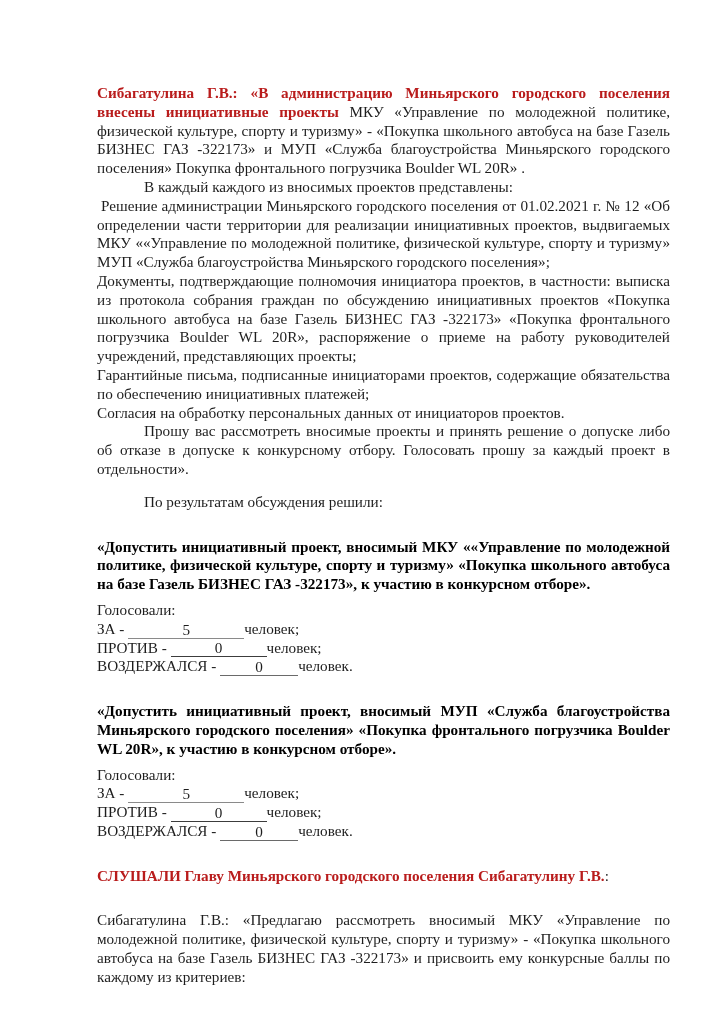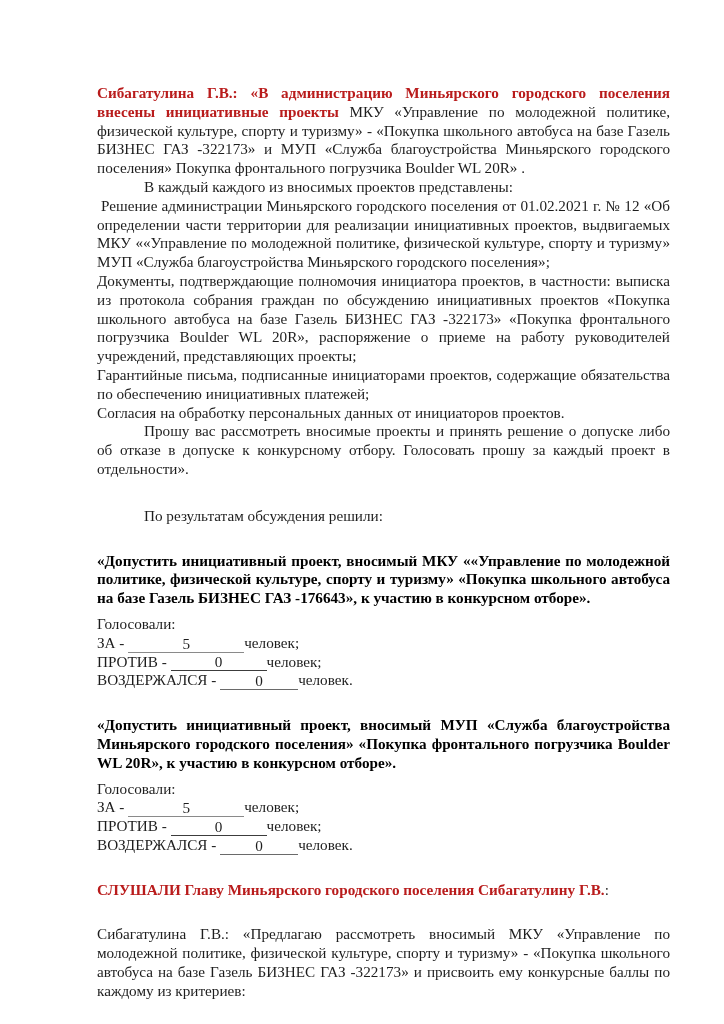--- a/index.html
+++ b/index.html
@@ -26,21 +26,21 @@
   }
   p { margin: 0; }
   .indent { text-indent: 47px; }
   .ti-small { text-indent: 4px; }
   .bold { font-weight: bold; color: #b91c1c; }
   .decision {
     font-weight: bold;
     color: #000;
     margin-top: 26px;
   }
-  .results { margin-top: 28px; }
+  .results { margin-top: 14px; }
   .heard { margin-top: 26px; }
   .closing { margin-top: 26px; }
   .vote-block { margin-top: 7px; text-align: left; }
   .vote-row { white-space: nowrap; }
   .blank {
     display: inline-block;
     border-bottom: 1px solid #4d4d4d;
     text-align: center;
     line-height: 17px;
     height: 17px;
@@ -65,21 +65,21 @@
   <p>Документы, подтверждающие полномочия инициатора проектов, в частности: выписка из протокола собрания граждан по обсуждению инициативных проектов «Покупка школьного автобуса на базе Газель БИЗНЕС ГАЗ -322173» «Покупка фронтального погрузчика Boulder WL 20R», распоряжение о приеме на работу руководителей учреждений, представляющих проекты;</p>
 
   <p>Гарантийные письма, подписанные инициаторами проектов, содержащие обязательства по обеспечению инициативных платежей;</p>
 
   <p>Согласия на обработку персональных данных от инициаторов проектов.</p>
 
   <p class="indent">Прошу вас рассмотреть вносимые проекты и принять решение о допуске либо об отказе в допуске к конкурсному отбору. Голосовать прошу за каждый проект в отдельности».</p>
 
   <p class="indent results">По результатам обсуждения решили:</p>
 
-  <p class="decision">«Допустить инициативный проект, вносимый  МКУ ««Управление по молодежной политике, физической культуре, спорту и туризму» «Покупка школьного автобуса на базе Газель БИЗНЕС ГАЗ -176643», к участию в конкурсном отборе».</p>
+  <p class="decision">«Допустить инициативный проект, вносимый  МКУ ««Управление по молодежной политике, физической культуре, спорту и туризму» «Покупка школьного автобуса на базе Газель БИЗНЕС ГАЗ -322173», к участию в конкурсном отборе».</p>
 
   <div class="vote-block">
     <div>Голосовали:</div>
     <div class="vote-row"><span>ЗА -</span> <span class="blank blank-za"><span>5</span></span><span>человек;</span></div>
     <div class="vote-row"><span>ПРОТИВ -</span> <span class="blank blank-protiv"><span>0</span></span><span>человек;</span></div>
     <div class="vote-row"><span>ВОЗДЕРЖАЛСЯ -</span> <span class="blank blank-vozd"><span>0</span></span><span>человек.</span></div>
   </div>
 
   <p class="decision">«Допустить инициативный проект, вносимый  МУП «Служба благоустройства Миньярского городского поселения» «Покупка фронтального погрузчика Boulder WL 20R», к участию в конкурсном отборе».</p>
 

